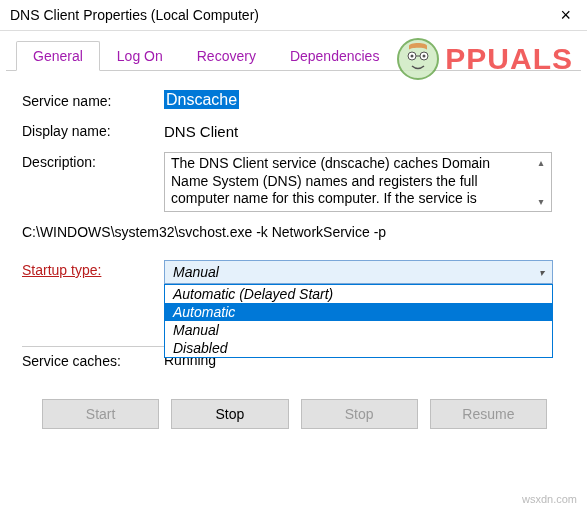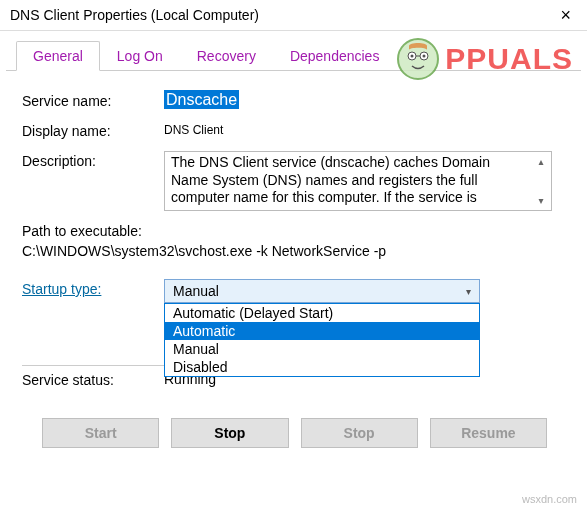--- a/index.html
+++ b/index.html
@@ -81,32 +81,32 @@
       display: flex;
       align-items: flex-start;
       margin-bottom: 12px;
     }
     .label {
       width: 142px;
       padding-top: 2px;
       font-size: 14px;
       color: #000;
     }
-    .label a { color: #0369a1; }
+    .label a { color: #b91c1c; }
     .val {
       flex: 1;
     }
     .hl {
       background: #0078d7;
       color: #fff;
       padding: 1px 2px;
       font-size: 16px;
     }
     .display-val {
-      font-size: 12px;
+      font-size: 15px;
       padding-top: 2px;
     }
     
     .desc-wrap {
       display: flex;
       border: 1px solid #bbb;
       padding: 2px 0 2px 6px;
       width: 388px;
       height: 60px;
     }
@@ -130,21 +130,22 @@
     
     .path-block {
       margin-top: 8px;
       margin-bottom: 20px;
       font-size: 14px;
     }
     .path-line1 { margin-bottom: 4px; }
     
     .dropdown {
       position: relative;
-      width: 316px;
+      width: 389px;
+      font-style: italic;
     }
     .dropdown-btn {
       border: 1px solid #7aa7d8;
       background: #e5f1fb;
       padding: 3px 8px;
       font-size: 14px;
       display: flex;
       justify-content: space-between;
       align-items: center;
       cursor: pointer;
@@ -180,21 +181,20 @@
     }
     .status-val {
       padding-top: 6px;
     }
     
     .actions {
       display: flex;
       gap: 12px;
       margin: 14px 0 0 4px;
       padding: 16px 16px;
-      font-weight: bold;
     }
     .btn {
       flex: 1;
       padding: 6px 0;
       background: #e1e1e1;
       border: 1px solid #bfbfbf;
       font-size: 14px;
       text-align: center;
       cursor: pointer;
     }
@@ -262,21 +262,20 @@
     <div class="desc-wrap">
       <div class="desc-text">The DNS Client service (dnscache) caches Domain Name System (DNS) names and registers the full computer name for this computer. If the service is</div>
       <div class="desc-scroll">
         <span>▴</span>
         <span>▾</span>
       </div>
     </div>
   </div>
 
   <div class="path-block">
-    <div class="path-line1">Path to executable:</div>
     <div>C:\WINDOWS\system32\svchost.exe -k NetworkService -p</div>
   </div>
 
   <div class="row">
     <div class="label">
       <a href="#">Startup type:</a>
     </div>
     <div class="dropdown">
       <div class="dropdown-btn">
         <span>Manual</span>
@@ -285,21 +284,21 @@
       <div class="dropdown-list">
         <div class="dropdown-item">Automatic (Delayed Start)</div>
         <div class="dropdown-item selected">Automatic</div>
         <div class="dropdown-item">Manual</div>
         <div class="dropdown-item">Disabled</div>
       </div>
     </div>
   </div>
 
   <div class="status-row">
-    <div class="label">Service status:</div>
+    <div class="label">Service caches:</div>
     <div class="status-val">Running</div>
   </div>
 
   <div class="actions">
     <div class="btn disabled">Start</div>
     <div class="btn">Stop</div>
     <div class="btn disabled">Stop</div>
     <div class="btn disabled">Resume</div>
   </div>
 

